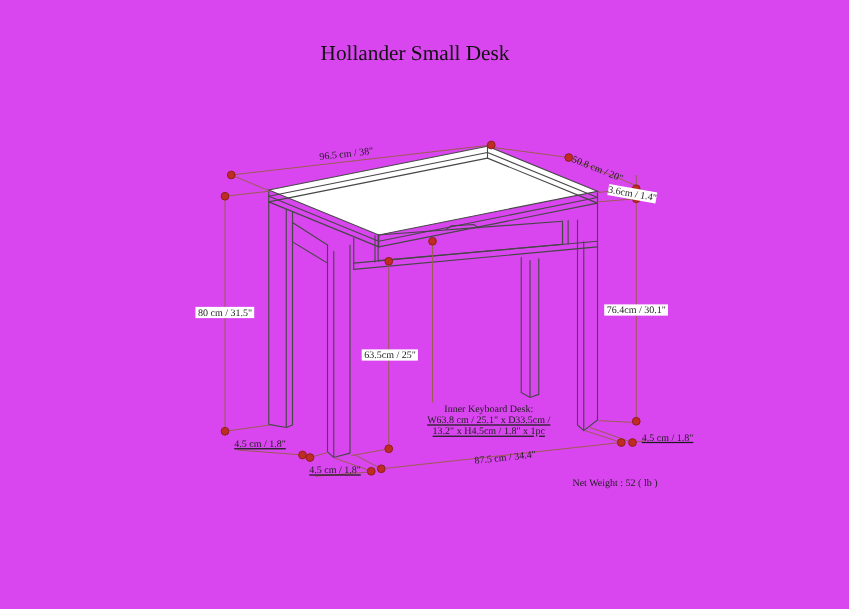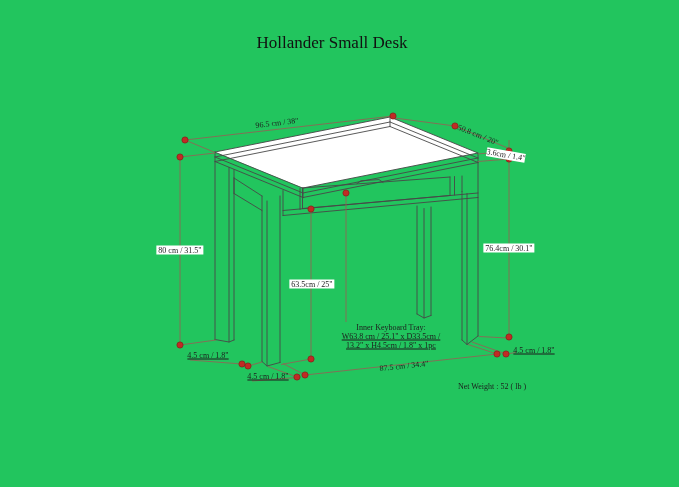--- a/index.html
+++ b/index.html
@@ -1,17 +1,17 @@
 <!DOCTYPE html>
 <html><head>
 <meta charset="utf-8">
 <style>
   html,body{margin:0;padding:0;background:#fff;}
   #stage{
-    position:relative;width:679px;height:487px;background:#22c55e;
+    position:relative;width:679px;height:487px;background:#d946ef;
     font-family:"Liberation Serif","DejaVu Serif",serif;overflow:hidden;
   }
   #stage svg{position:absolute;left:0;top:0;}
   .lbl{
     position:absolute;font-size:8px;line-height:9px;color:#1d1d1d;
     white-space:nowrap;transform:translate(-50%,-50%);letter-spacing:0;
   }
   .lbl.bg{background:#ffffff;padding:0 2px;}
   .lbl.u{text-decoration:underline;text-underline-offset:1px;}
   .rot-topwidth{transform:translate(-50%,-50%) rotate(-6.5deg);}
@@ -110,20 +110,20 @@
   <div class="lbl rot-thick" style="left:506px;top:155px;">3.6cm / 1.4"</div>
   <div class="lbl bg" style="left:180px;top:250px;">80 cm / 31.5"</div>
   <div class="lbl bg" style="left:509px;top:248px;">76.4cm / 30.1"</div>
   <div class="lbl bg" style="left:312px;top:284px;">63.5cm / 25"</div>
   <div class="lbl u" style="left:208px;top:355px;">4.5 cm / 1.8"</div>
   <div class="lbl u" style="left:268px;top:376px;">4.5 cm / 1.8"</div>
   <div class="lbl u" style="left:534px;top:350px;">4.5 cm / 1.8"</div>
   <div class="lbl rot-floor" style="left:404px;top:366px;">87.5 cm / 34.4"</div>
 
   <div class="tray">
-    <span class="tline">Inner Keyboard Tray:</span>
+    <span class="tline">Inner Keyboard Desk:</span>
     <span class="tline u">W63.8 cm / 25.1" x D33.5cm /</span>
     <span class="tline u">13.2" x H4.5cm / 1.8" x 1pc</span>
   </div>
 
   <div class="lbl" style="left:492px;top:386px;">Net Weight : 52 ( lb )</div>
 
 </div>
 
 </body></html>

